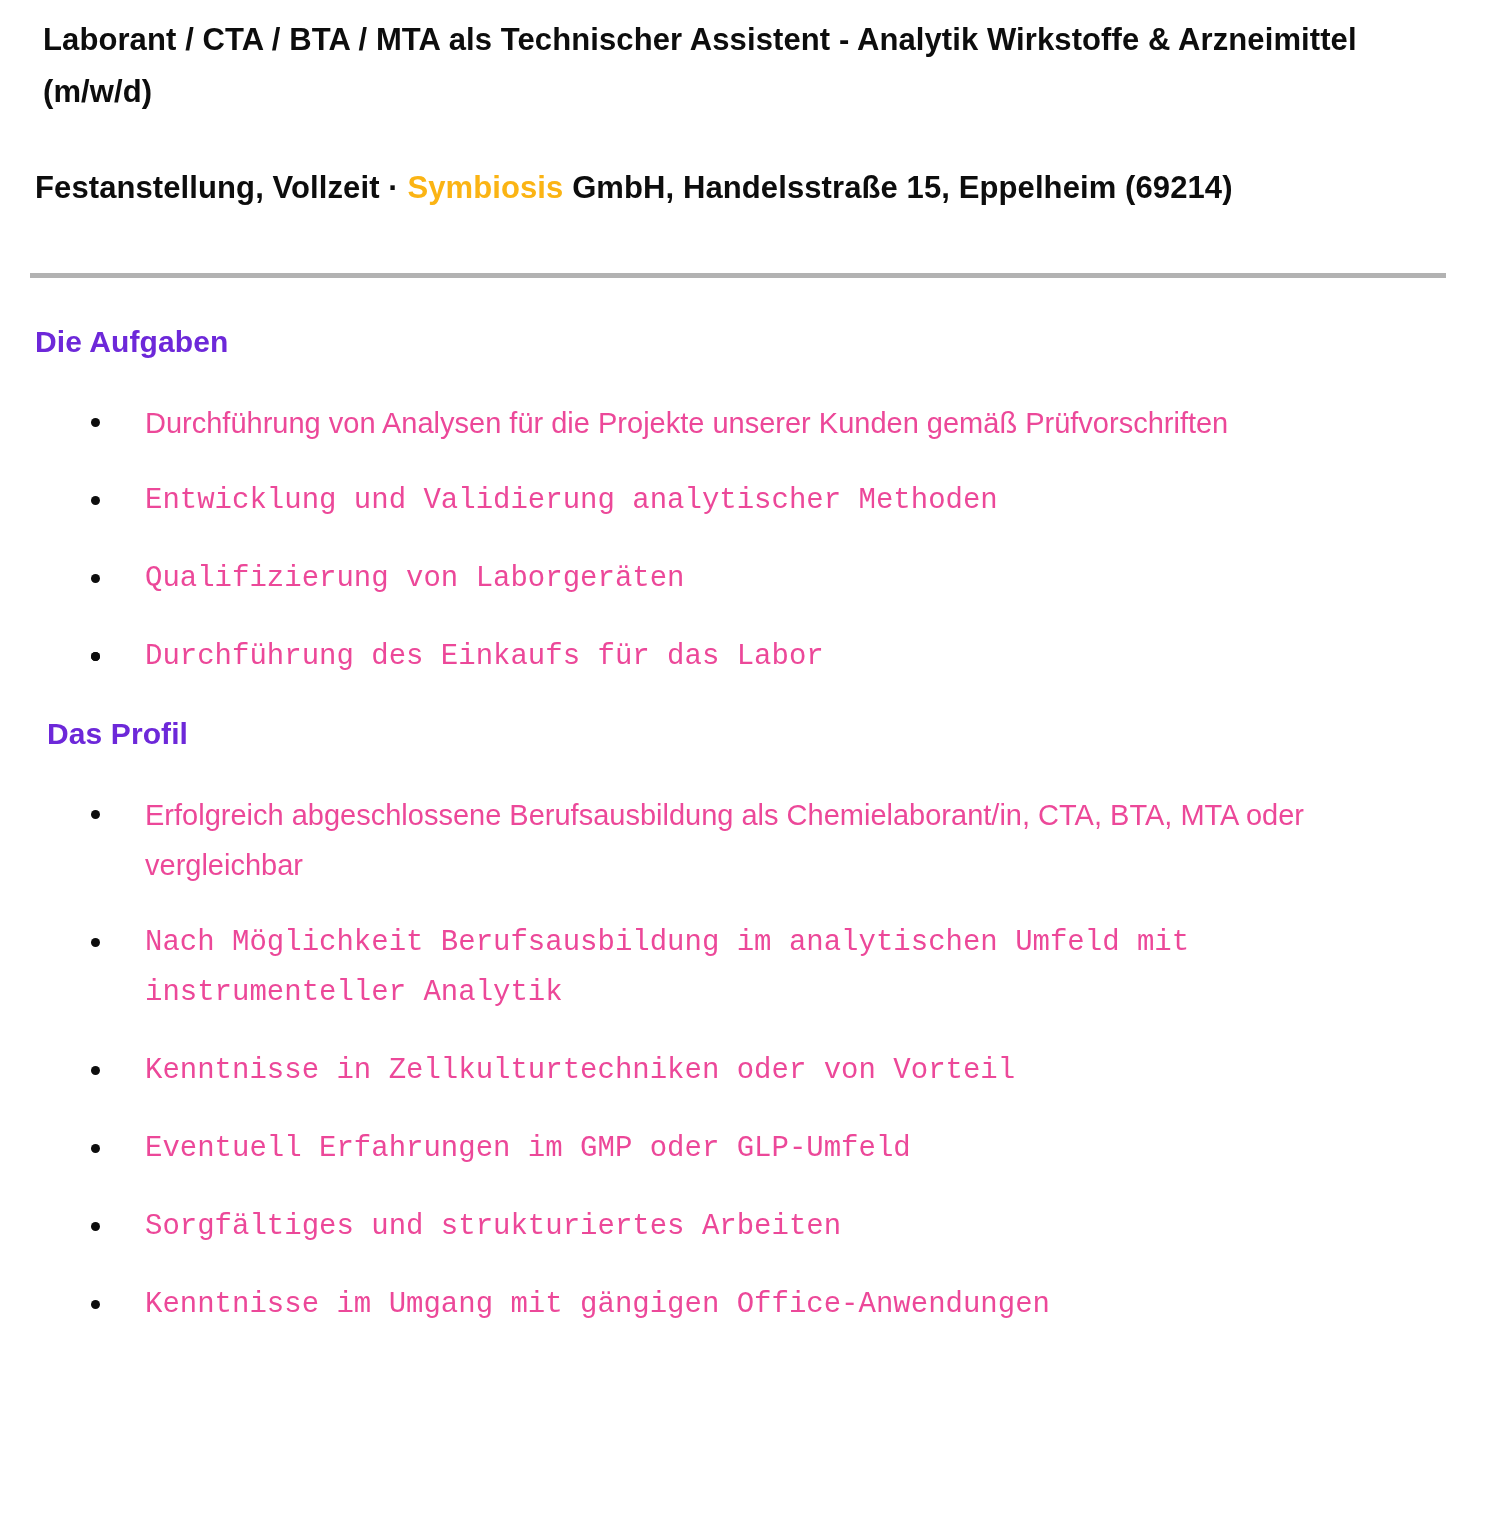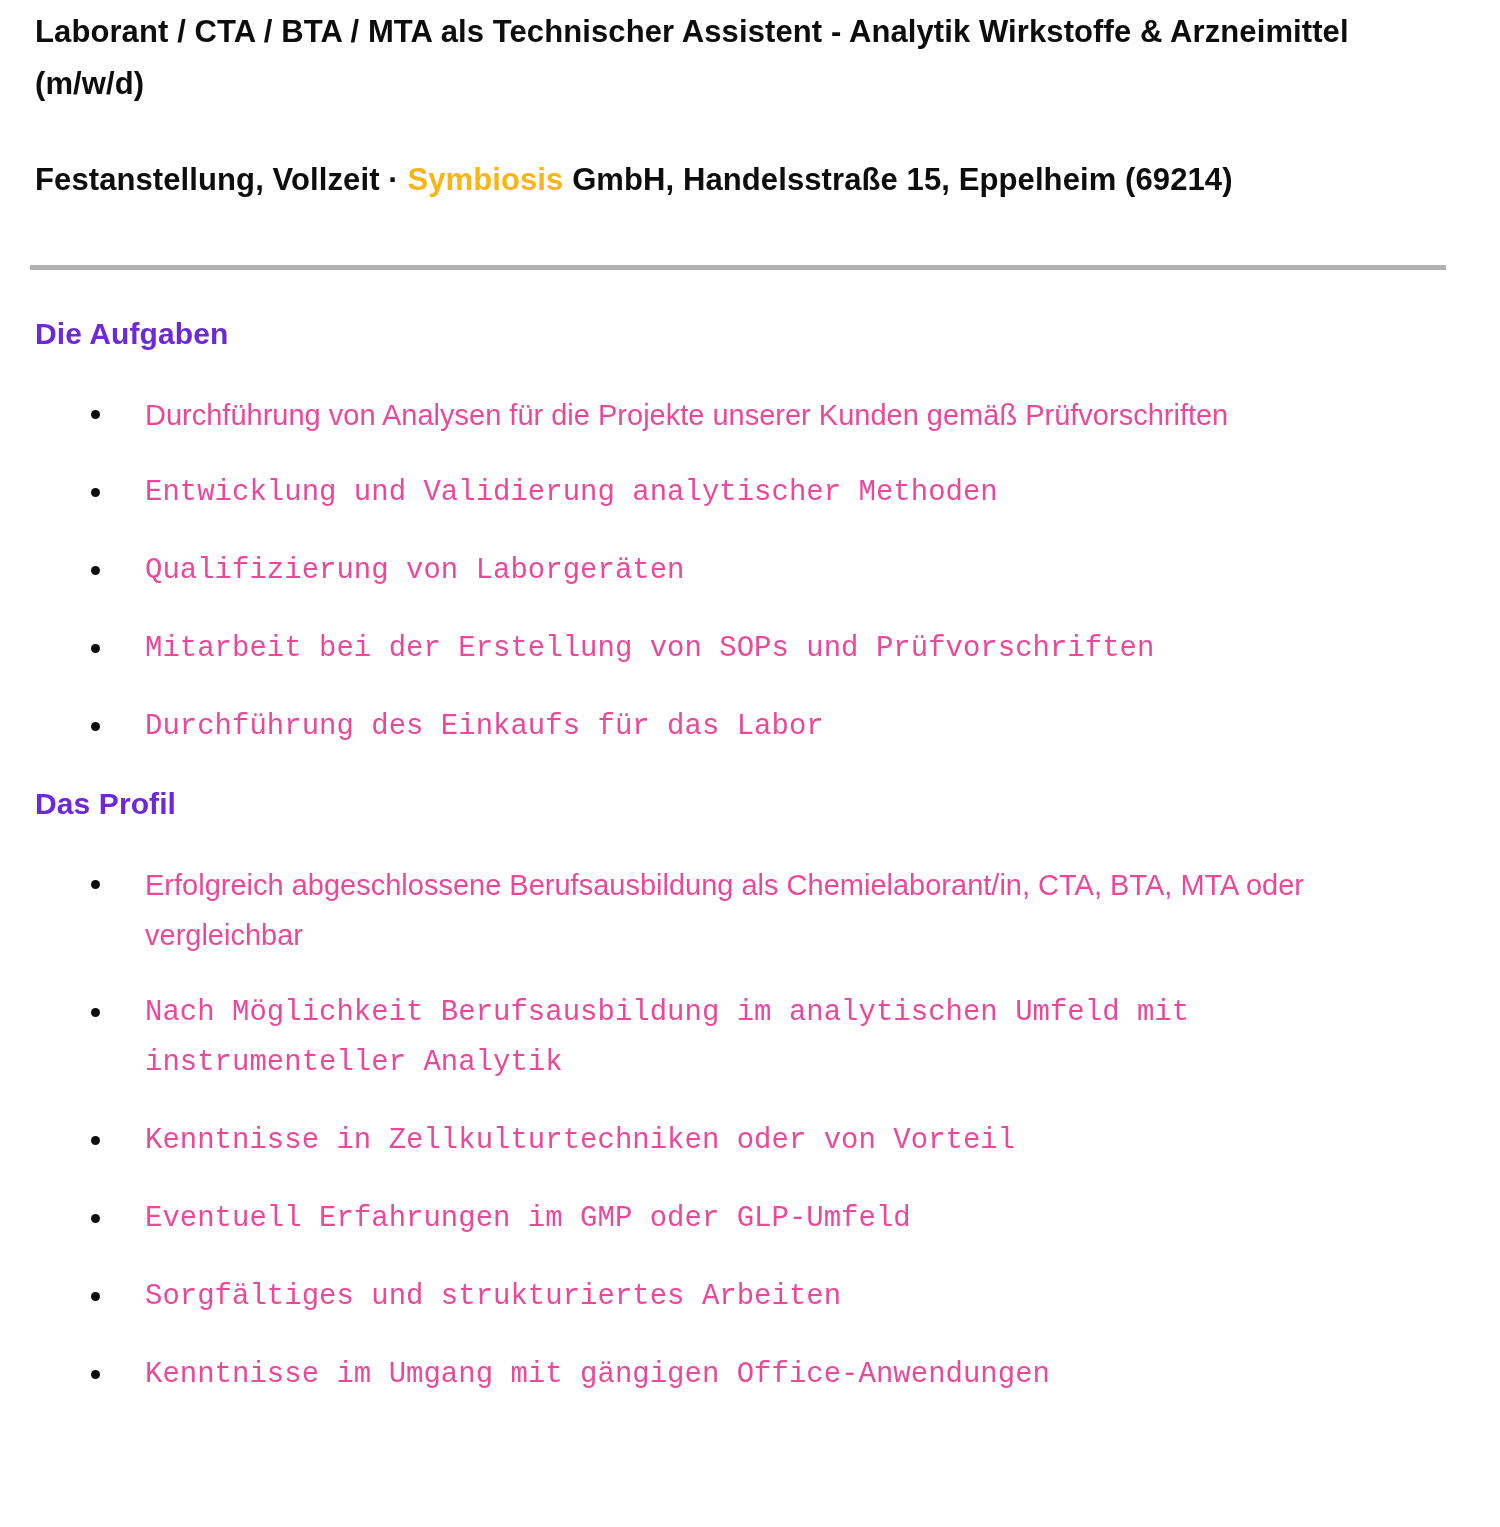--- a/index.html
+++ b/index.html
@@ -12,21 +12,21 @@
     width: 1500px;
     height: 1527px;
     overflow: hidden;
     font-family: "Liberation Sans", "DejaVu Sans", sans-serif;
     color: #131313;
   }
   main {
     padding: 6px 35px 0 35px;
   }
   h1 {
-    margin: 0;
+    margin: 8px;
     font-size: 31px;
     font-weight: 700;
     line-height: 52px;
     color: #0d0d0d;
     max-width: 1360px;
     letter-spacing: 0.1px;
   }
   .job-meta {
     margin: 44px 0 0 0;
     font-size: 31px;
@@ -47,21 +47,21 @@
     margin: 59px 0 0 -5px;
   }
   h2 {
     font-size: 30px;
     font-weight: 700;
     line-height: 40px;
     color: #6d28d9;
     letter-spacing: 0.1px;
   }
   .section-tasks h2 { margin: 44px 0 0 0; }
-  .section-profile h2 { margin: 32px 0 0 0; }
+  .section-profile h2 { margin: 32px 0 0 12px; }
   ul.bullet-list {
     list-style: none;
     margin: 36px 0 0 0;
     padding: 0;
     font-size: 29px;
     line-height: 50px;
     color: #ec4899;
   }
   ul.bullet-list li {
     position: relative;
@@ -103,21 +103,20 @@
       <li>
         <span class="dot"></span>
         <span class="li-text">Entwicklung und Validierung analytischer Methoden</span>
       </li>
       <li>
         <span class="dot"></span>
         <span class="li-text">Qualifizierung von Laborgeräten</span>
       </li>
       <li>
         <span class="dot"></span>
-        <span class="li-text">Mitarbeit bei der Erstellung von SOPs und Prüfvorschriften</span>
       </li>
       <li>
         <span class="dot"></span>
         <span class="li-text">Durchführung des Einkaufs für das Labor</span>
       </li>
     </ul>
   </section>
 
   <section class="section-profile">
     <h2>Das Profil</h2>

